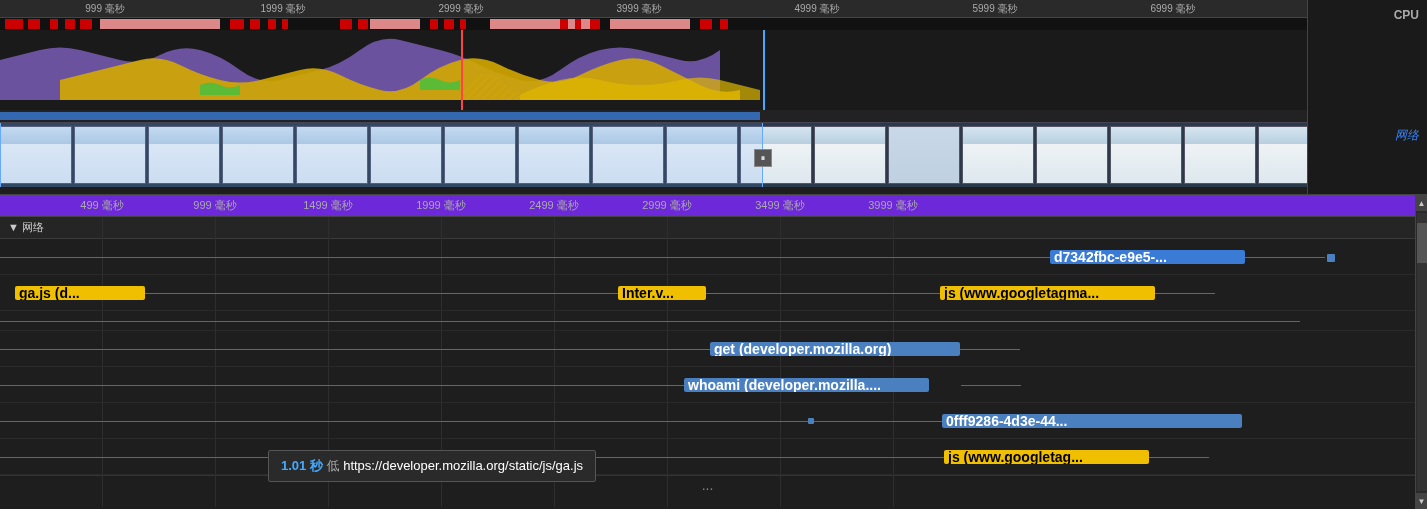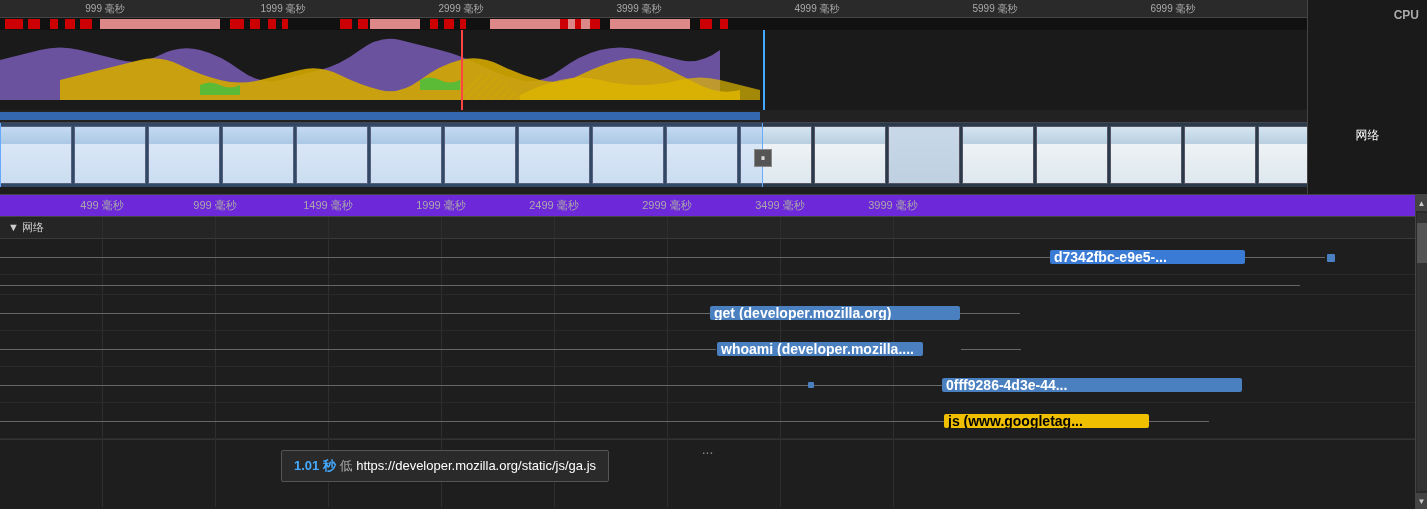--- a/index.html
+++ b/index.html
@@ -136,24 +136,25 @@
       padding: 8px;
       color: #aaa;
       font-size: 12px;
       font-weight: bold;
     }
 
     .network-label-area {
       height: 30px;
       display: flex;
       align-items: center;
-      justify-content: center;
+      justify-content: flex-end;
       padding: 4px 8px;
-      color: #ffffff;
+      color: #3b82f6;
       font-size: 12px;
+      font-style: italic;
     }
 
     
     .vertical-line-blue {
       position: absolute;
       width: 2px;
       background: #4af;
       top: 0;
       bottom: 0;
       z-index: 10;
@@ -559,53 +560,61 @@
 
         <div class="network-row">
 
           <div class="h-line" style="left:0;width:1050px"></div>
           <div class="request-bar blue" style="left:1050px;width:195px">d7342fbc-e9e5-...</div>
           <div class="h-line" style="left:1245px;width:80px"></div>
 
           <div style="position:absolute;left:1327px;top:15px;width:8px;height:8px;background:#4a7fc0;border-radius:1px"></div>
         </div>
 
+        <div class="network-row">
+          <div class="request-bar" style="left:15px;width:130px;background:#f0c000;color:#000">ga.js (d...</div>
+          <div class="h-line" style="left:145px;width:473px"></div>
+          <div class="request-bar" style="left:618px;width:88px;background:#f0c000;color:#000">Inter.v...</div>
+          <div class="h-line" style="left:706px;width:234px"></div>
+          <div class="request-bar" style="left:940px;width:215px;background:#f0c000;color:#000">js (www.googletagma...</div>
+          <div class="h-line" style="left:1155px;width:60px"></div>
+        </div>
 
         <div class="network-row" style="height:20px">
           <div class="h-line" style="left:0;width:1300px"></div>
         </div>
 
         <div class="network-row">
           <div class="h-line" style="left:0;width:710px"></div>
           <div class="request-bar blue" style="left:710px;width:250px;background:#4a7fc0">get (developer.mozilla.org)</div>
           <div class="h-line" style="left:960px;width:60px"></div>
         </div>
 
         <div class="network-row">
           <div class="h-line" style="left:0;width:716px"></div>
-          <div class="request-bar blue" style="left:717px;width:206px;background:#4a7fc0">whoami (developer.mozilla....</div>
+          <div class="request-bar blue" style="left:684px;width:245px;background:#4a7fc0">whoami (developer.mozilla....</div>
           <div class="h-line" style="left:961px;width:60px"></div>
         </div>
 
         <div class="network-row">
           <div class="h-line" style="left:0;width:942px"></div>
 
           <div style="position:absolute;left:808px;top:15px;width:6px;height:6px;background:#4a7fc0;border-radius:1px"></div>
           <div class="request-bar blue" style="left:942px;width:300px;background:#4a7fc0">0fff9286-4d3e-44...</div>
         </div>
 
         <div class="network-row">
           <div class="h-line" style="left:0;width:944px"></div>
           <div class="request-bar" style="left:944px;width:205px;background:#f0c000;color:#000">js (www.googletag...</div>
           <div class="h-line" style="left:1149px;width:60px"></div>
         </div>
       </div>
     </div>
 
-    <div class="tooltip" style="left:281px;top:255px"><span style="color: rgb(68, 170, 255); font-weight: bold;">1.01 秒 </span><span style="color: rgb(170, 170, 170);">低  </span><span style="color: rgb(255, 255, 255);">https://developer.mozilla.org/static/js/ga.js</span></div>
+    <div class="tooltip" style="left:268px;top:255px"><span style="color: rgb(68, 170, 255); font-weight: bold;">1.01 秒 </span><span style="color: rgb(170, 170, 170);">低  </span><span style="color: rgb(255, 255, 255);">https://developer.mozilla.org/static/js/ga.js</span></div>
 
     <div class="more-indicator">
       <span>...</span>
     </div>
   </div>
 
   <div class="scrollbar-right">
     <div class="scrollbar-up">▲</div>
     <div class="scrollbar-track">
       <div class="scrollbar-thumb"></div>

